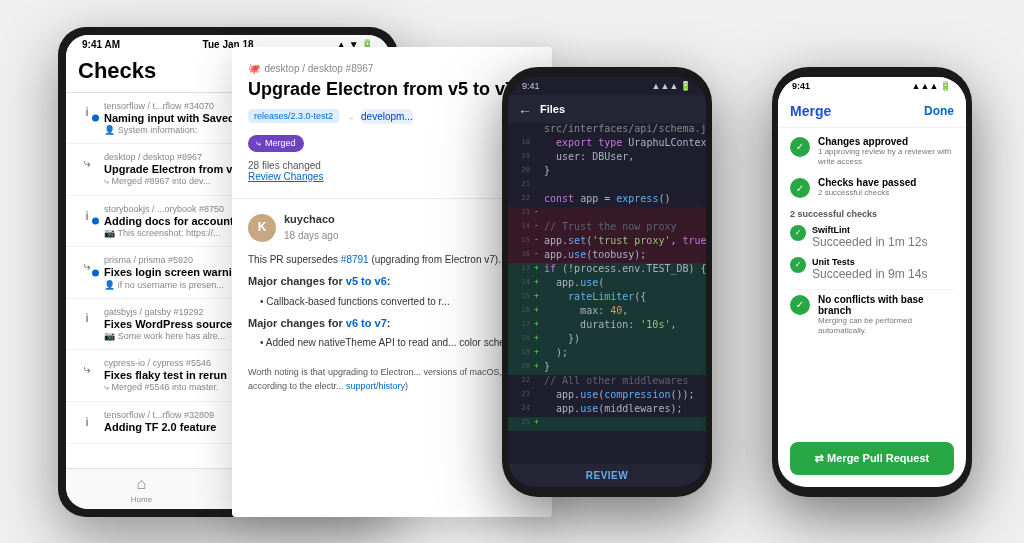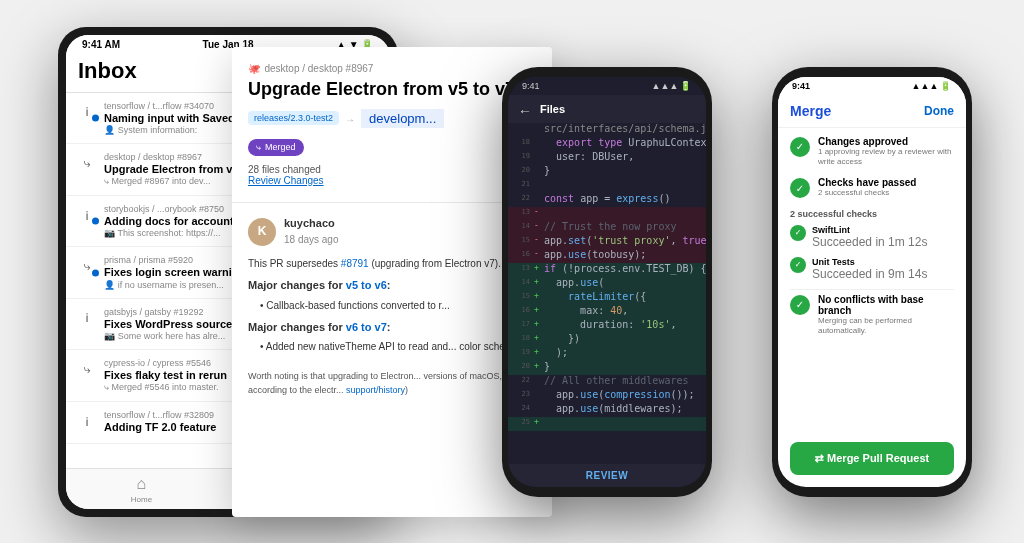--- a/index.html
+++ b/index.html
@@ -208,23 +208,23 @@
       color: #0066cc;
       font-size: 9px;
       padding: 2px 6px;
       border-radius: 4px;
       font-weight: 500;
     }
     .branch-arrow { color: #aaa; font-size: 10px; }
     .branch-tag2 {
       background: #e8f0fe;
       color: #0044bb;
-      font-size: 13px;
-      padding: 2px 8px;
-      border-radius: 0;
+      font-size: 10px;
+      padding: 2px 0;
+      border-radius: 5px;
     }
     .merged-badge {
       display: inline-flex;
       align-items: center;
       gap: 4px;
       background: #6f42c1;
       color: #fff;
       font-size: 9px;
       padding: 3px 8px;
       border-radius: 12px;
@@ -482,21 +482,21 @@
 <div class="scene">
 
   <div class="tablet">
     <div class="tablet-screen">
       <div class="tablet-status">
         <span>9:41 AM</span>
         <span>Tue Jan 18</span>
         <span>▲ ▼ 🔋</span>
       </div>
       <div class="tablet-header">
-        <span class="tablet-title">Inbox</span>
+        <span class="tablet-title">Checks</span>
         <span class="filter-icon">≡</span>
       </div>
       <div class="inbox-list">
 
         <div class="inbox-item">
           <div class="inbox-item-icon">ℹ</div>
           <div class="inbox-item-content">
             <div class="inbox-item-repo">tensorflow / t...rflow #34070</div>
             <div class="inbox-item-title">Naming input with SavedModel format</div>
             <div class="inbox-item-sub">👤 System information:</div>

